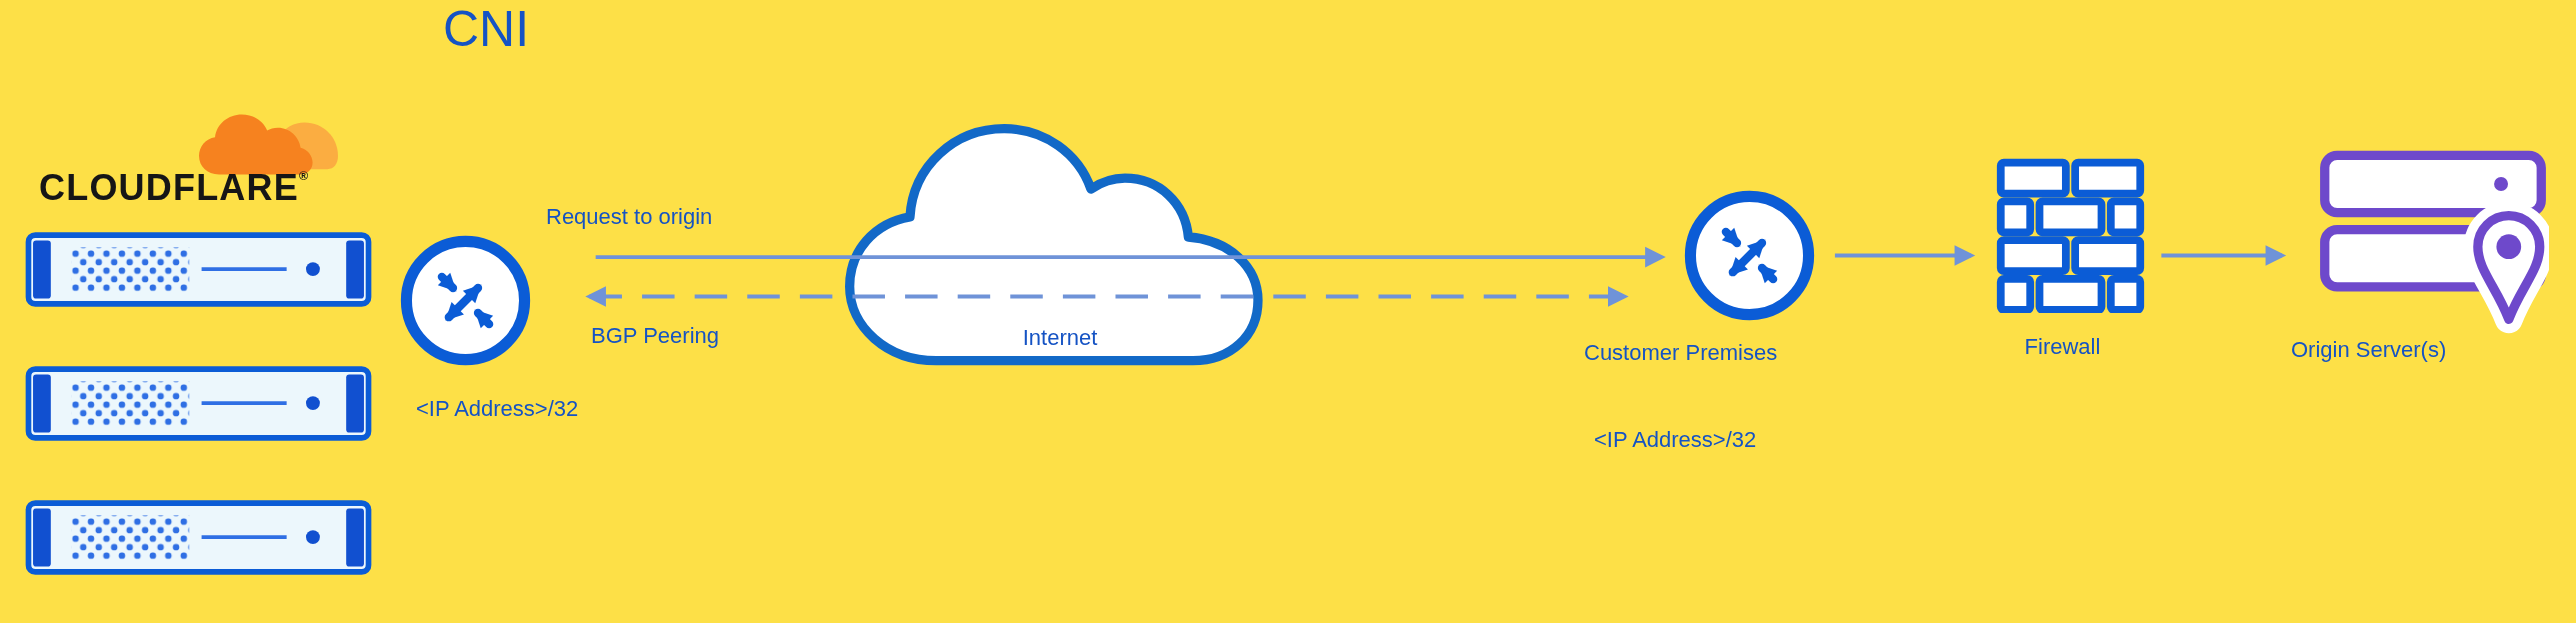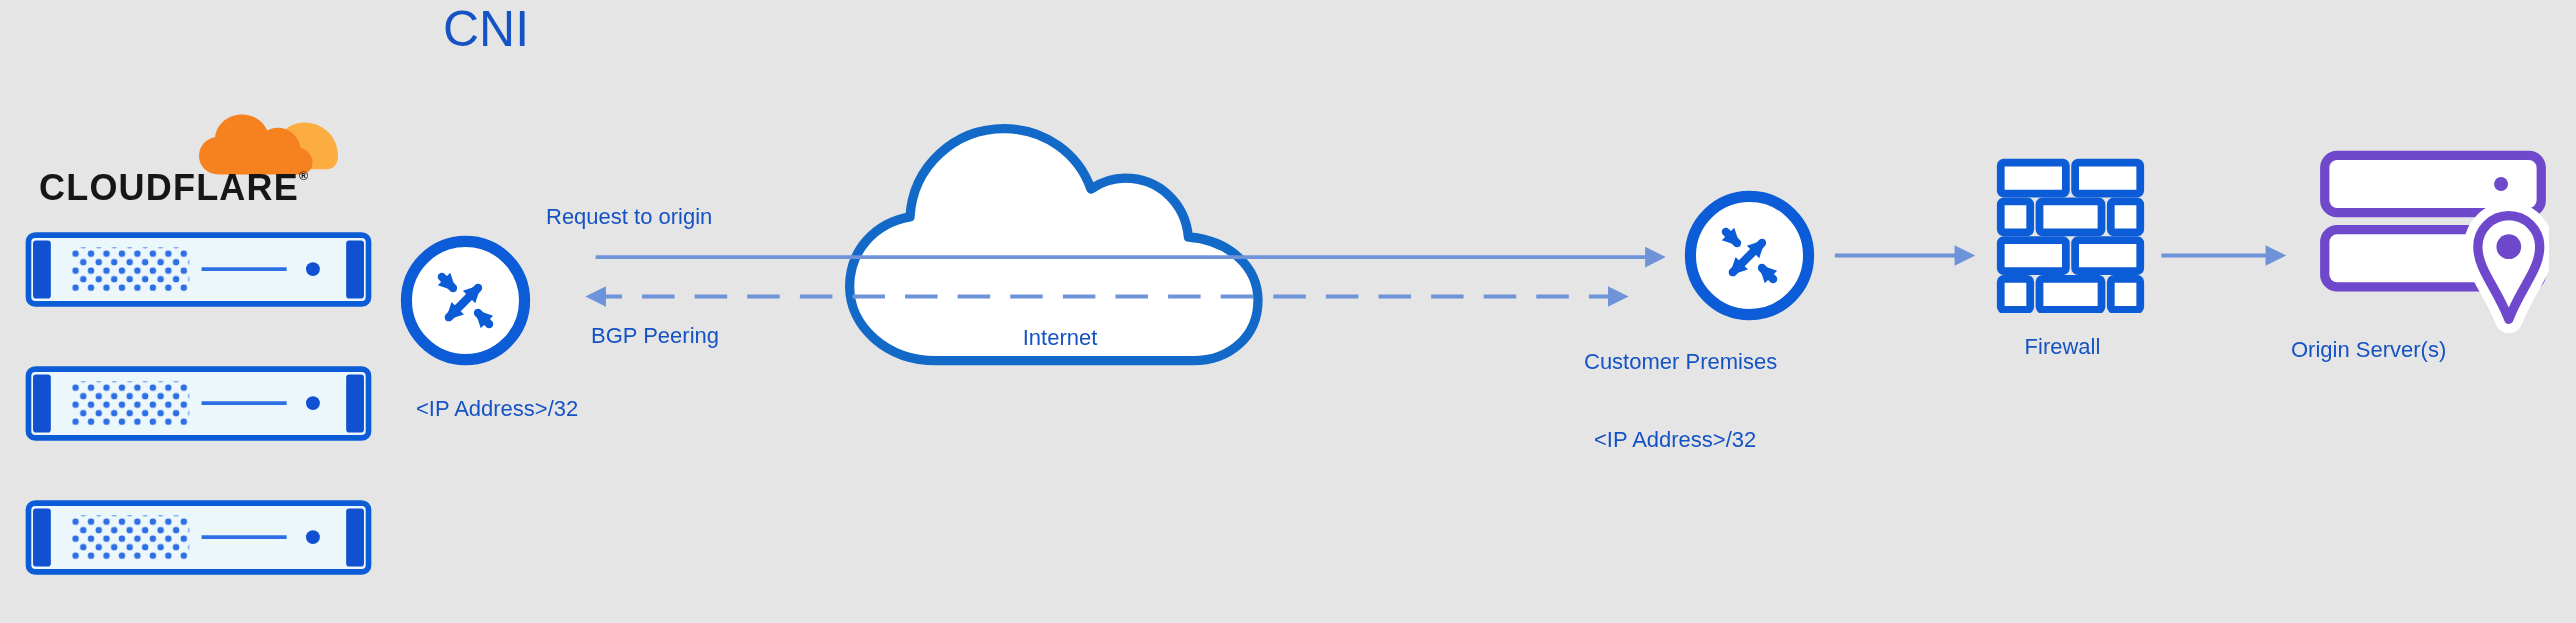--- a/index.html
+++ b/index.html
@@ -1,20 +1,20 @@
 <!DOCTYPE html>
 <html style="font-size:12.4px"><head>
 <meta charset="utf-8">
 <title>CNI Diagram</title>
 <style>
   html,body{margin:0;padding:0;background:#ffffff;}
   .canvas{
     position:relative;
     width:2576px;height:624px;
-    background:#e5e5e5;
+    background:#fde047;
     font-family:"Liberation Sans", sans-serif;
     overflow:hidden;
   }
   .abs{position:absolute;}
   .lbl{
     position:absolute;
     color:#1553c4;
     font-size:22px;
     font-weight:500;
     white-space:nowrap;
@@ -35,21 +35,21 @@
   .rack{position:absolute;left:25px;width:347px;height:75px;}
   #rack1{top:232px;} #rack2{top:366px;} #rack3{top:500px;}
   
   #edge-router{left:396px;top:231px;width:139px;height:139px;}
   #cpe-router{left:1680px;top:186px;width:139px;height:139px;}
   
   #edge-ip{left:416px;top:396px;}
   #request-lbl{left:546px;top:204px;}
   #bgp-lbl{left:591px;top:323px;}
   #internet-lbl{left:944px;top:325px;width:232px;text-align:center;}
-  #cpe-lbl{left:1584px;top:333px;line-height:39px;margin-top:9px;}
+  #cpe-lbl{left:1584px;top:333px;line-height:39px;}
   #cpe-ip{left:1594px;top:427px;}
   #firewall-lbl{left:1988px;top:334px;width:149px;text-align:center;}
   #origin-lbl{left:2291px;top:337px;width:278px;text-align:left;}
   
   #cloud{left:828px;top:97px;width:464px;height:280px;z-index:1;}
   #connectors{left:0;top:0;width:2576px;height:624px;z-index:2;pointer-events:none;}
   #firewall-icon{left:1996px;top:158px;width:149px;height:155px;z-index:3;}
   #origin-icon{left:2317px;top:149px;width:232px;height:186px;z-index:3;}
   .z3{z-index:3;}
   .defs-hidden{position:absolute;width:0;height:0;overflow:hidden;}

